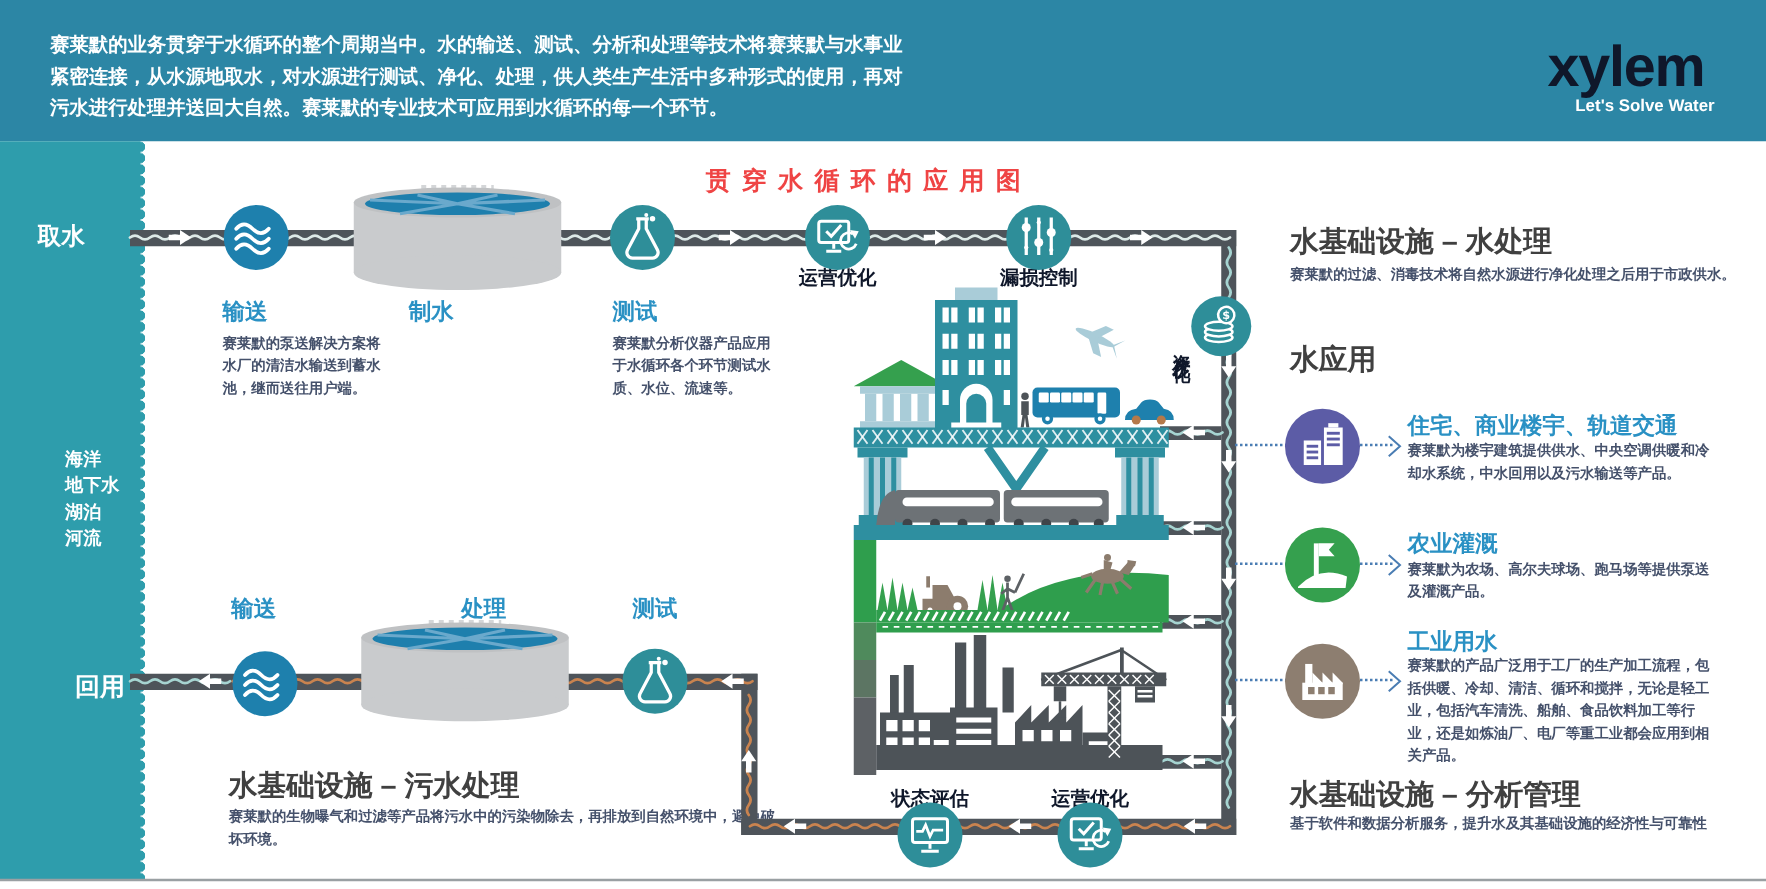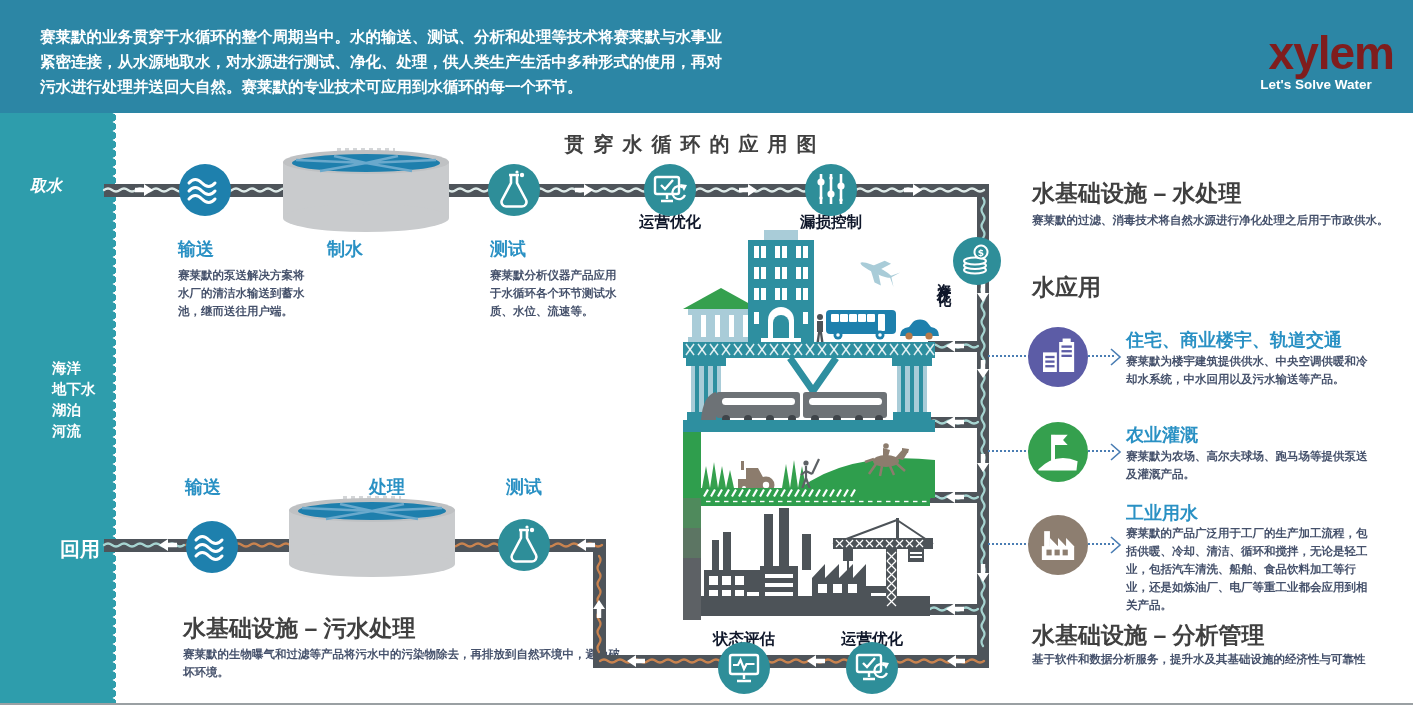--- a/index.html
+++ b/index.html
@@ -2,54 +2,54 @@
 <html><head>
 <meta charset="utf-8">
 <style>
   html,body{margin:0;padding:0;background:#fff;}
   #stage{position:relative;width:1413px;height:711px;overflow:hidden;background:#fff;
          font-family:"Liberation Sans","DejaVu Sans",sans-serif;}
   .abs{position:absolute;}
   
   #banner{left:0;top:0;width:1413px;height:113px;background:#2c86a5;}
   #banner-text{left:40px;top:24px;width:692px;color:#fff;font-size:15.5px;font-weight:bold;line-height:25px;}
-  #logo{left:1238px;top:26px;width:156px;color:#7f1d1d;font-size:46px;font-weight:bold;text-align:right;letter-spacing:-1px;}
+  #logo{left:1238px;top:26px;width:156px;color:#0f172a;font-size:46px;font-weight:bold;text-align:left;letter-spacing:-1px;}
   #tagline{left:1238px;top:77px;width:156px;color:#fff;font-size:13.5px;font-weight:bold;text-align:center;}
   
   #sidebar{left:0;top:113px;width:112px;height:591px;background:#2e9dac;}
   #scallop{left:112px;top:113px;width:8px;height:591px;
     background-image:radial-gradient(circle 4.2px at 0px 4.5px,#2e9dac 4px,rgba(46,157,172,0) 4.4px);
     background-size:8px 9px;background-repeat:repeat-y;}
   .side-lbl{color:#fff;font-weight:bold;}
   
   .h1{color:#404040;font-size:23px;font-weight:bold;}
   .h2{color:#2a91c4;font-size:18px;font-weight:bold;}
   .lbl{color:#0f172a;font-size:15.5px;font-weight:bold;text-align:center;}
   .desc{color:#45516b;font-size:11.5px;font-weight:600;line-height:18px;}
-  #title{left:480px;top:131px;width:430px;text-align:center;color:#404040;font-size:20px;font-weight:bold;letter-spacing:9px;}
+  #title{left:480px;top:131px;width:430px;text-align:center;color:#ef4444;font-size:20px;font-weight:bold;letter-spacing:9px;}
   
   .node{border-radius:50%;display:flex;align-items:center;justify-content:center;z-index:5;}
   .node svg{display:block;}
   .conn{border-top:2px dotted #4a7db3;z-index:2;}
   #asset-lbl{writing-mode:vertical-rl;letter-spacing:3px;}
   #baseline{left:0;top:703px;width:1413px;height:2px;background:#9aa0a3;}
 </style>
 </head>
 <body>
 
 <div id="stage">
 
   <div class="abs" id="banner"></div>
   <div class="abs" id="banner-text">赛莱默的业务贯穿于水循环的整个周期当中。水的输送、测试、分析和处理等技术将赛莱默与水事业紧密连接，从水源地取水，对水源进行测试、净化、处理，供人类生产生活中多种形式的使用，再对污水进行处理并送回大自然。赛莱默的专业技术可应用到水循环的每一个环节。</div>
   <div class="abs" id="logo">xylem</div>
   <div class="abs" id="tagline">Let's Solve Water</div>
 
   <div class="abs" id="sidebar"></div>
   <div class="abs" id="scallop"></div>
-  <div class="abs side-lbl" style="left:30px;top:176px;width:70px;font-size:16px;font-style:italic;">取水</div>
+  <div class="abs side-lbl" style="left:30px;top:176px;width:70px;font-size:19px;">取水</div>
   <div class="abs side-lbl" style="left:52px;top:358px;font-size:14.5px;line-height:21px;">
     <div>海洋</div>
     <div>地下水</div>
     <div>湖泊</div>
     <div>河流</div>
   </div>
   <div class="abs side-lbl" style="left:30px;top:536px;width:70px;font-size:20px;text-align:right;">回用</div>
 
   <div class="abs" id="title">贯穿水循环的应用图</div>
 

